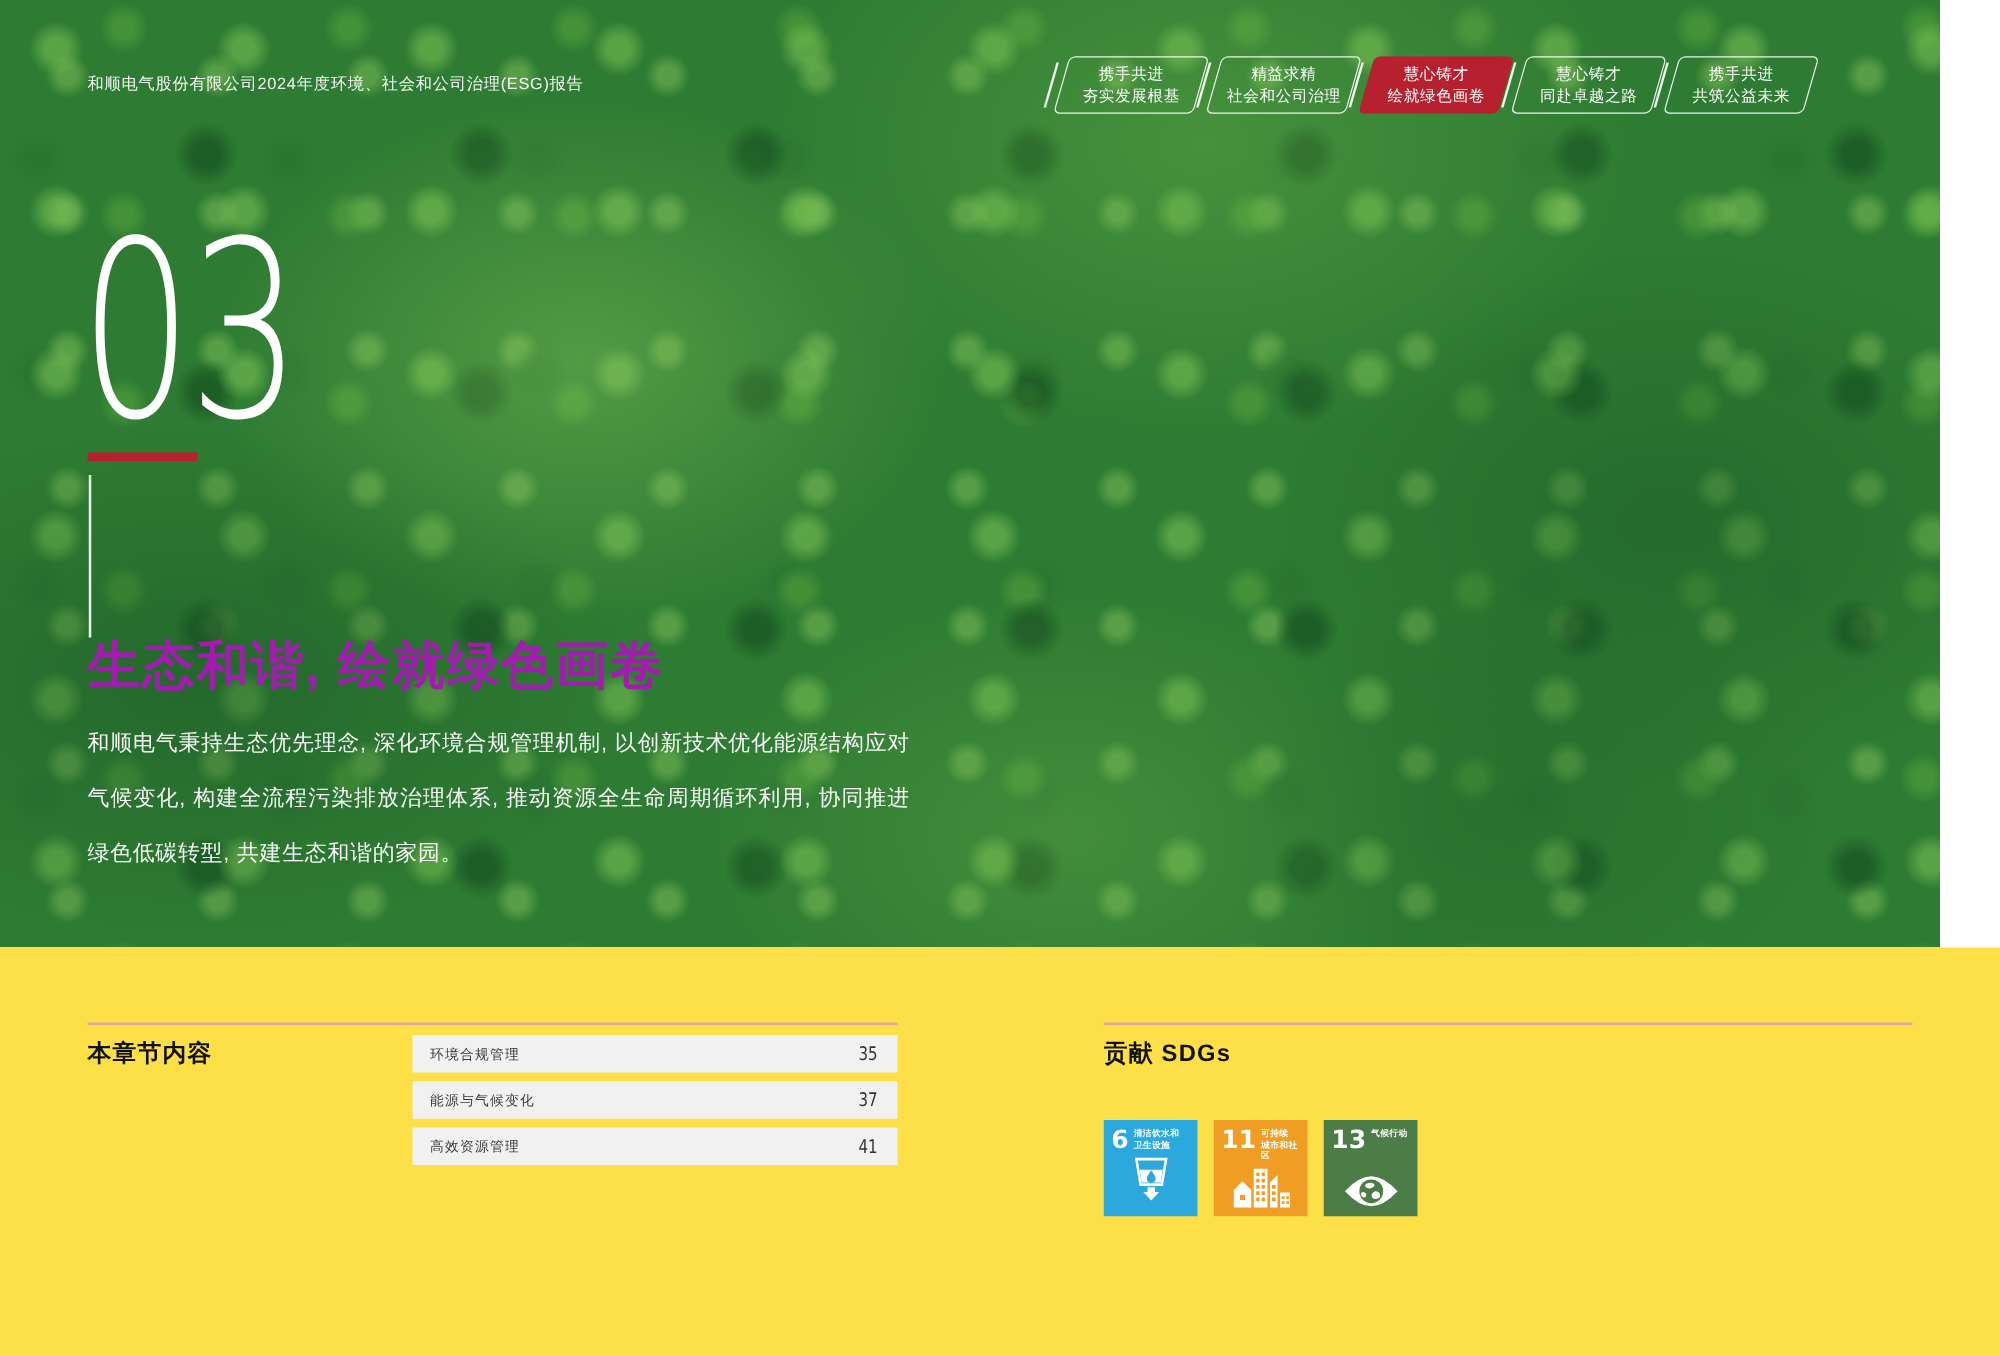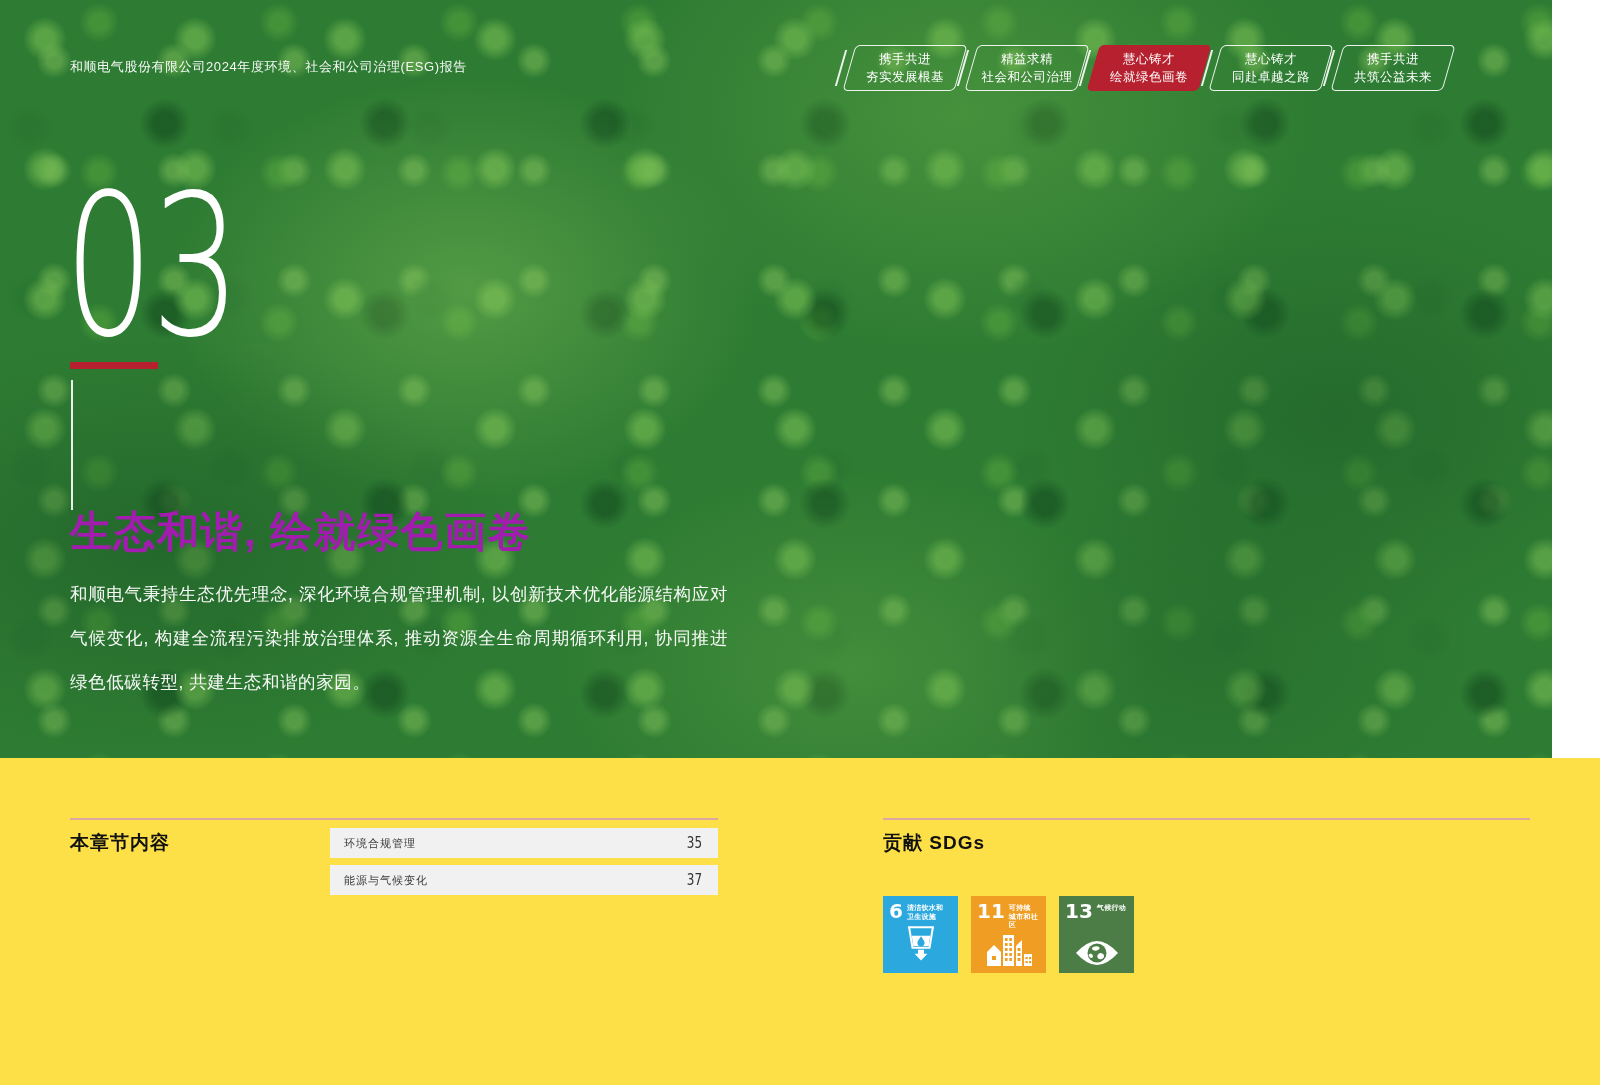--- a/index.html
+++ b/index.html
@@ -155,20 +155,24 @@
       <div class="section-heading">本章节内容</div>
 
       <div class="toc">
         <div class="toc-row">
           <span class="toc-label">环境合规管理</span>
           <span class="toc-page">35</span>
         </div>
         <div class="toc-row">
           <span class="toc-label">能源与气候变化</span>
           <span class="toc-page">37</span>
+        </div>
+        <div class="toc-row">
+          <span class="toc-label">高效资源管理</span>
+          <span class="toc-page">41</span>
         </div>
       </div>
     </div>
 
     <div class="col col-right">
       <div class="rule"></div>
       <div class="section-heading">贡献 SDGs</div>
 
       <div class="sdg-row">
 

